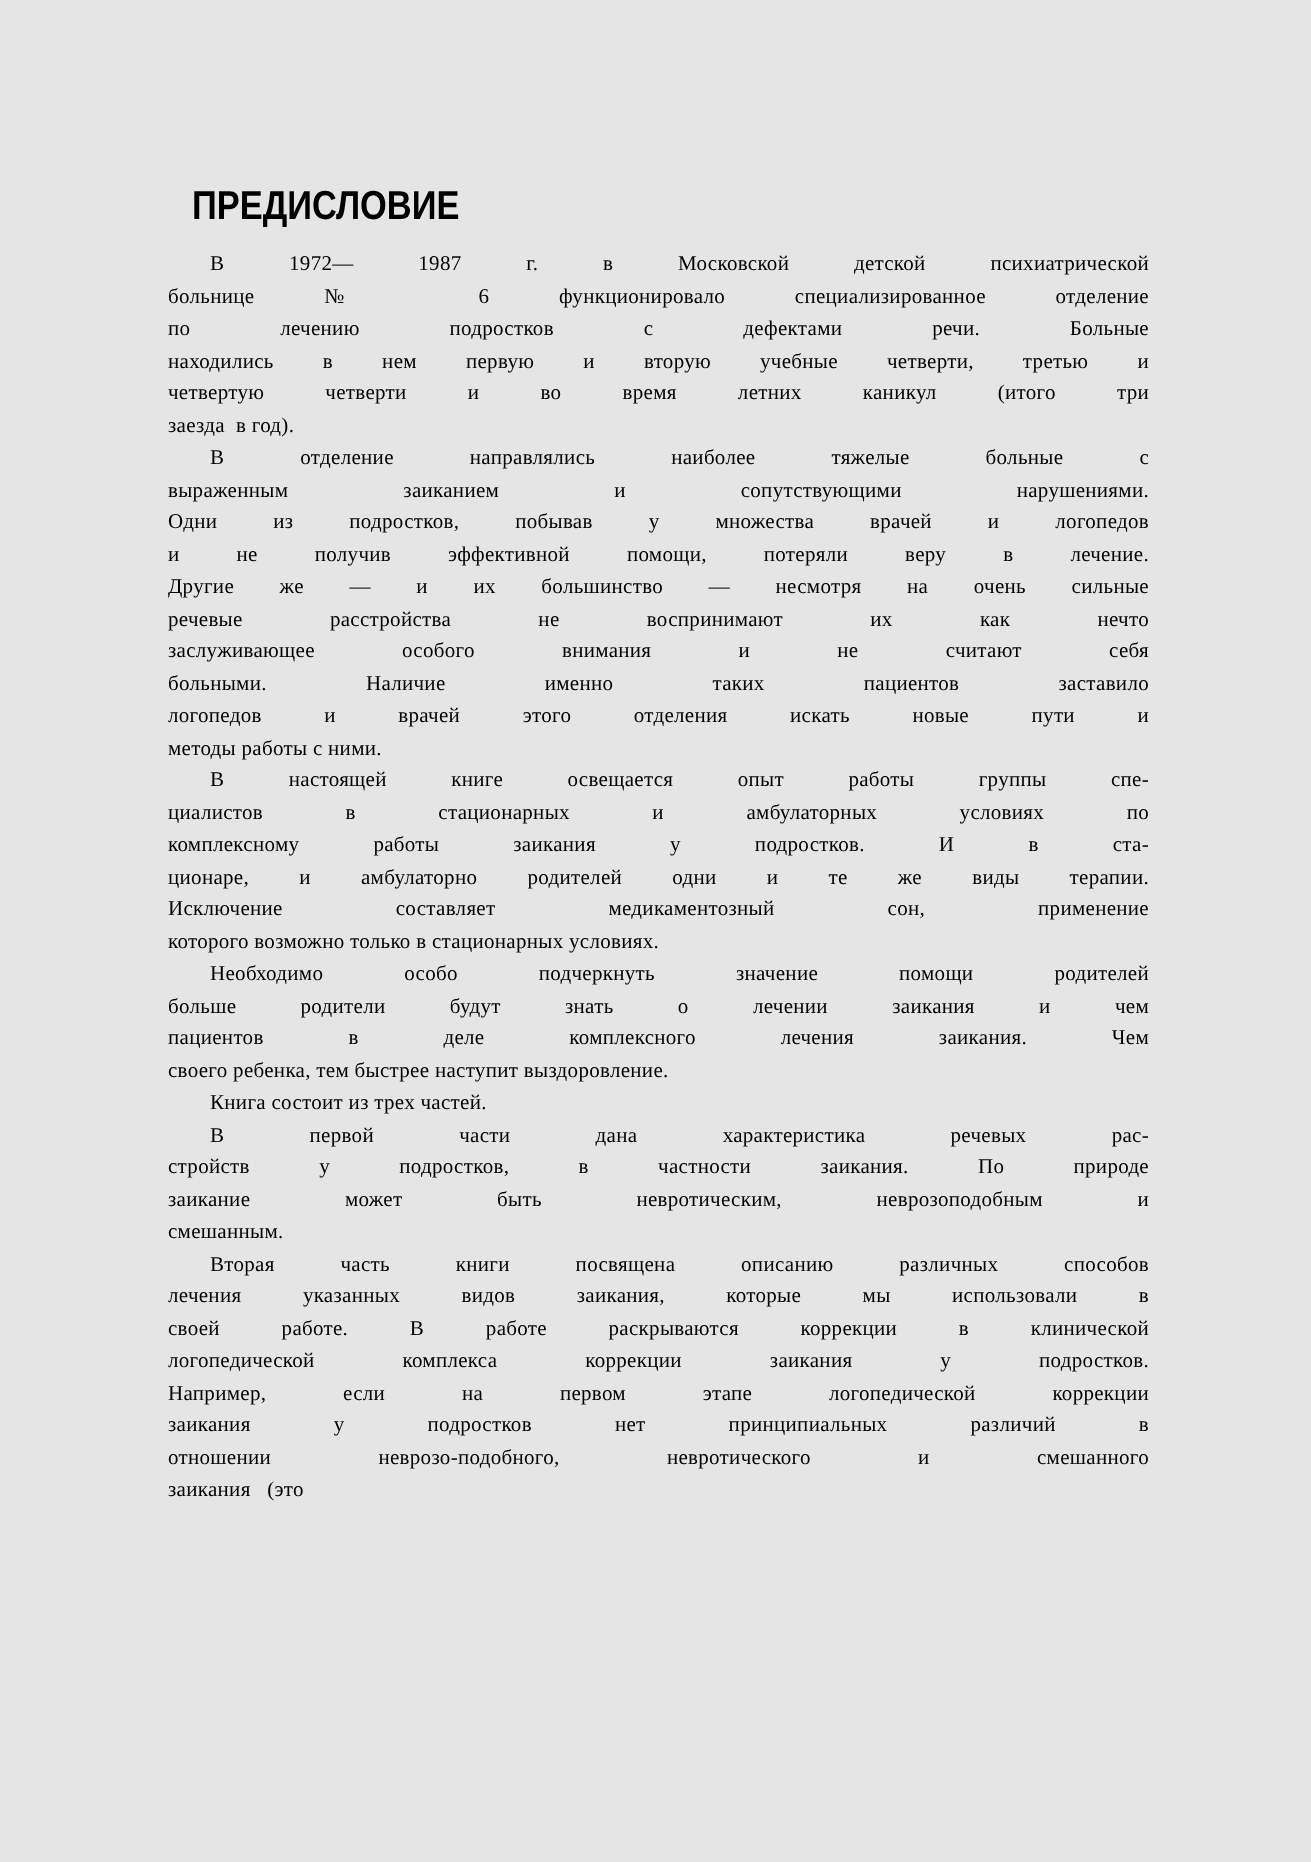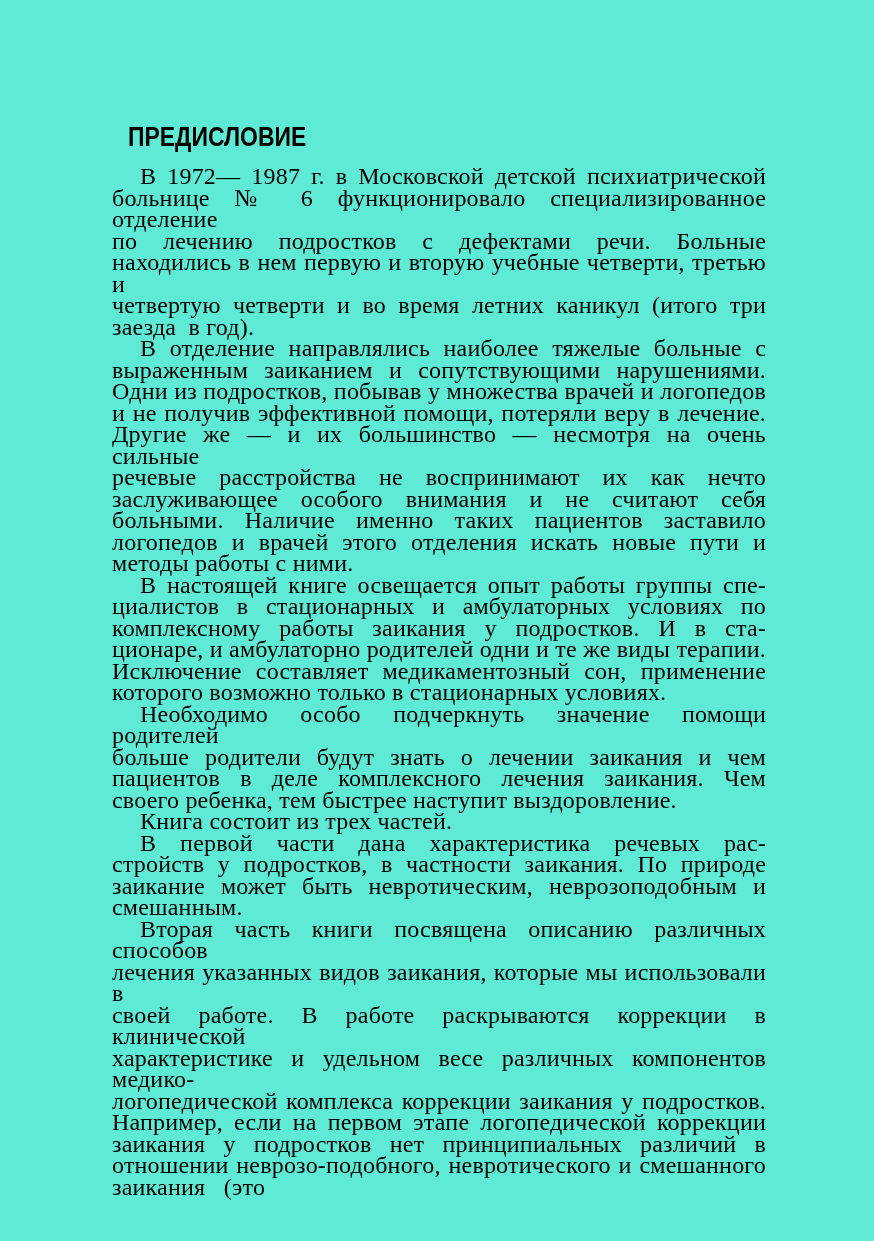--- a/index.html
+++ b/index.html
@@ -4,21 +4,21 @@
 <style>
   html, body {
     margin: 0;
     padding: 0;
     background: #ffffff;
   }
   .page {
     position: relative;
     width: 874px;
     height: 1241px;
-    background: #5eead4;
+    background: #e5e5e5;
     color: #000000;
     overflow: hidden;
   }
   .title {
     position: absolute;
     left: 128px;
     top: 124px;
     margin: 0;
     font-family: "Liberation Sans", "DejaVu Sans", sans-serif;
     font-weight: bold;
@@ -29,21 +29,21 @@
     transform-origin: 0 50%;
     white-space: nowrap;
     color: #000000;
   }
   .body-text {
     position: absolute;
     left: 112px;
     top: 166px;
     width: 654px;
     font-family: "Liberation Serif", "DejaVu Serif", serif;
-    font-size: 24px;
+    font-size: 14px;
     line-height: 21.5px;
     letter-spacing: 0.2px;
     color: #000000;
   }
   .paragraph {
     margin: 0;
     padding: 0;
   }
   .line {
     text-align: justify;
@@ -102,21 +102,20 @@
       <div class="paragraph">
         <div class="line first">В первой части дана характеристика речевых рас-</div>
         <div class="line">стройств у подростков, в частности заикания. По природе</div>
         <div class="line">заикание может быть невротическим, неврозоподобным и</div>
         <div class="line last">смешанным.</div>
       </div>
       <div class="paragraph">
         <div class="line first">Вторая часть книги посвящена описанию различных способов</div>
         <div class="line">лечения указанных видов заикания, которые мы использовали в</div>
         <div class="line">своей работе. В работе раскрываются коррекции в клинической</div>
-        <div class="line">характеристике и удельном весе различных компонентов медико-</div>
         <div class="line">логопедической комплекса коррекции заикания у подростков.</div>
         <div class="line">Например, если на первом этапе логопедической коррекции</div>
         <div class="line">заикания у подростков нет принципиальных различий в</div>
         <div class="line">отношении неврозо-подобного, невротического и смешанного</div>
         <div class="line last">заикания&nbsp;&nbsp; (это</div>
       </div>
     </div>
 </div>
 
 </body></html>

